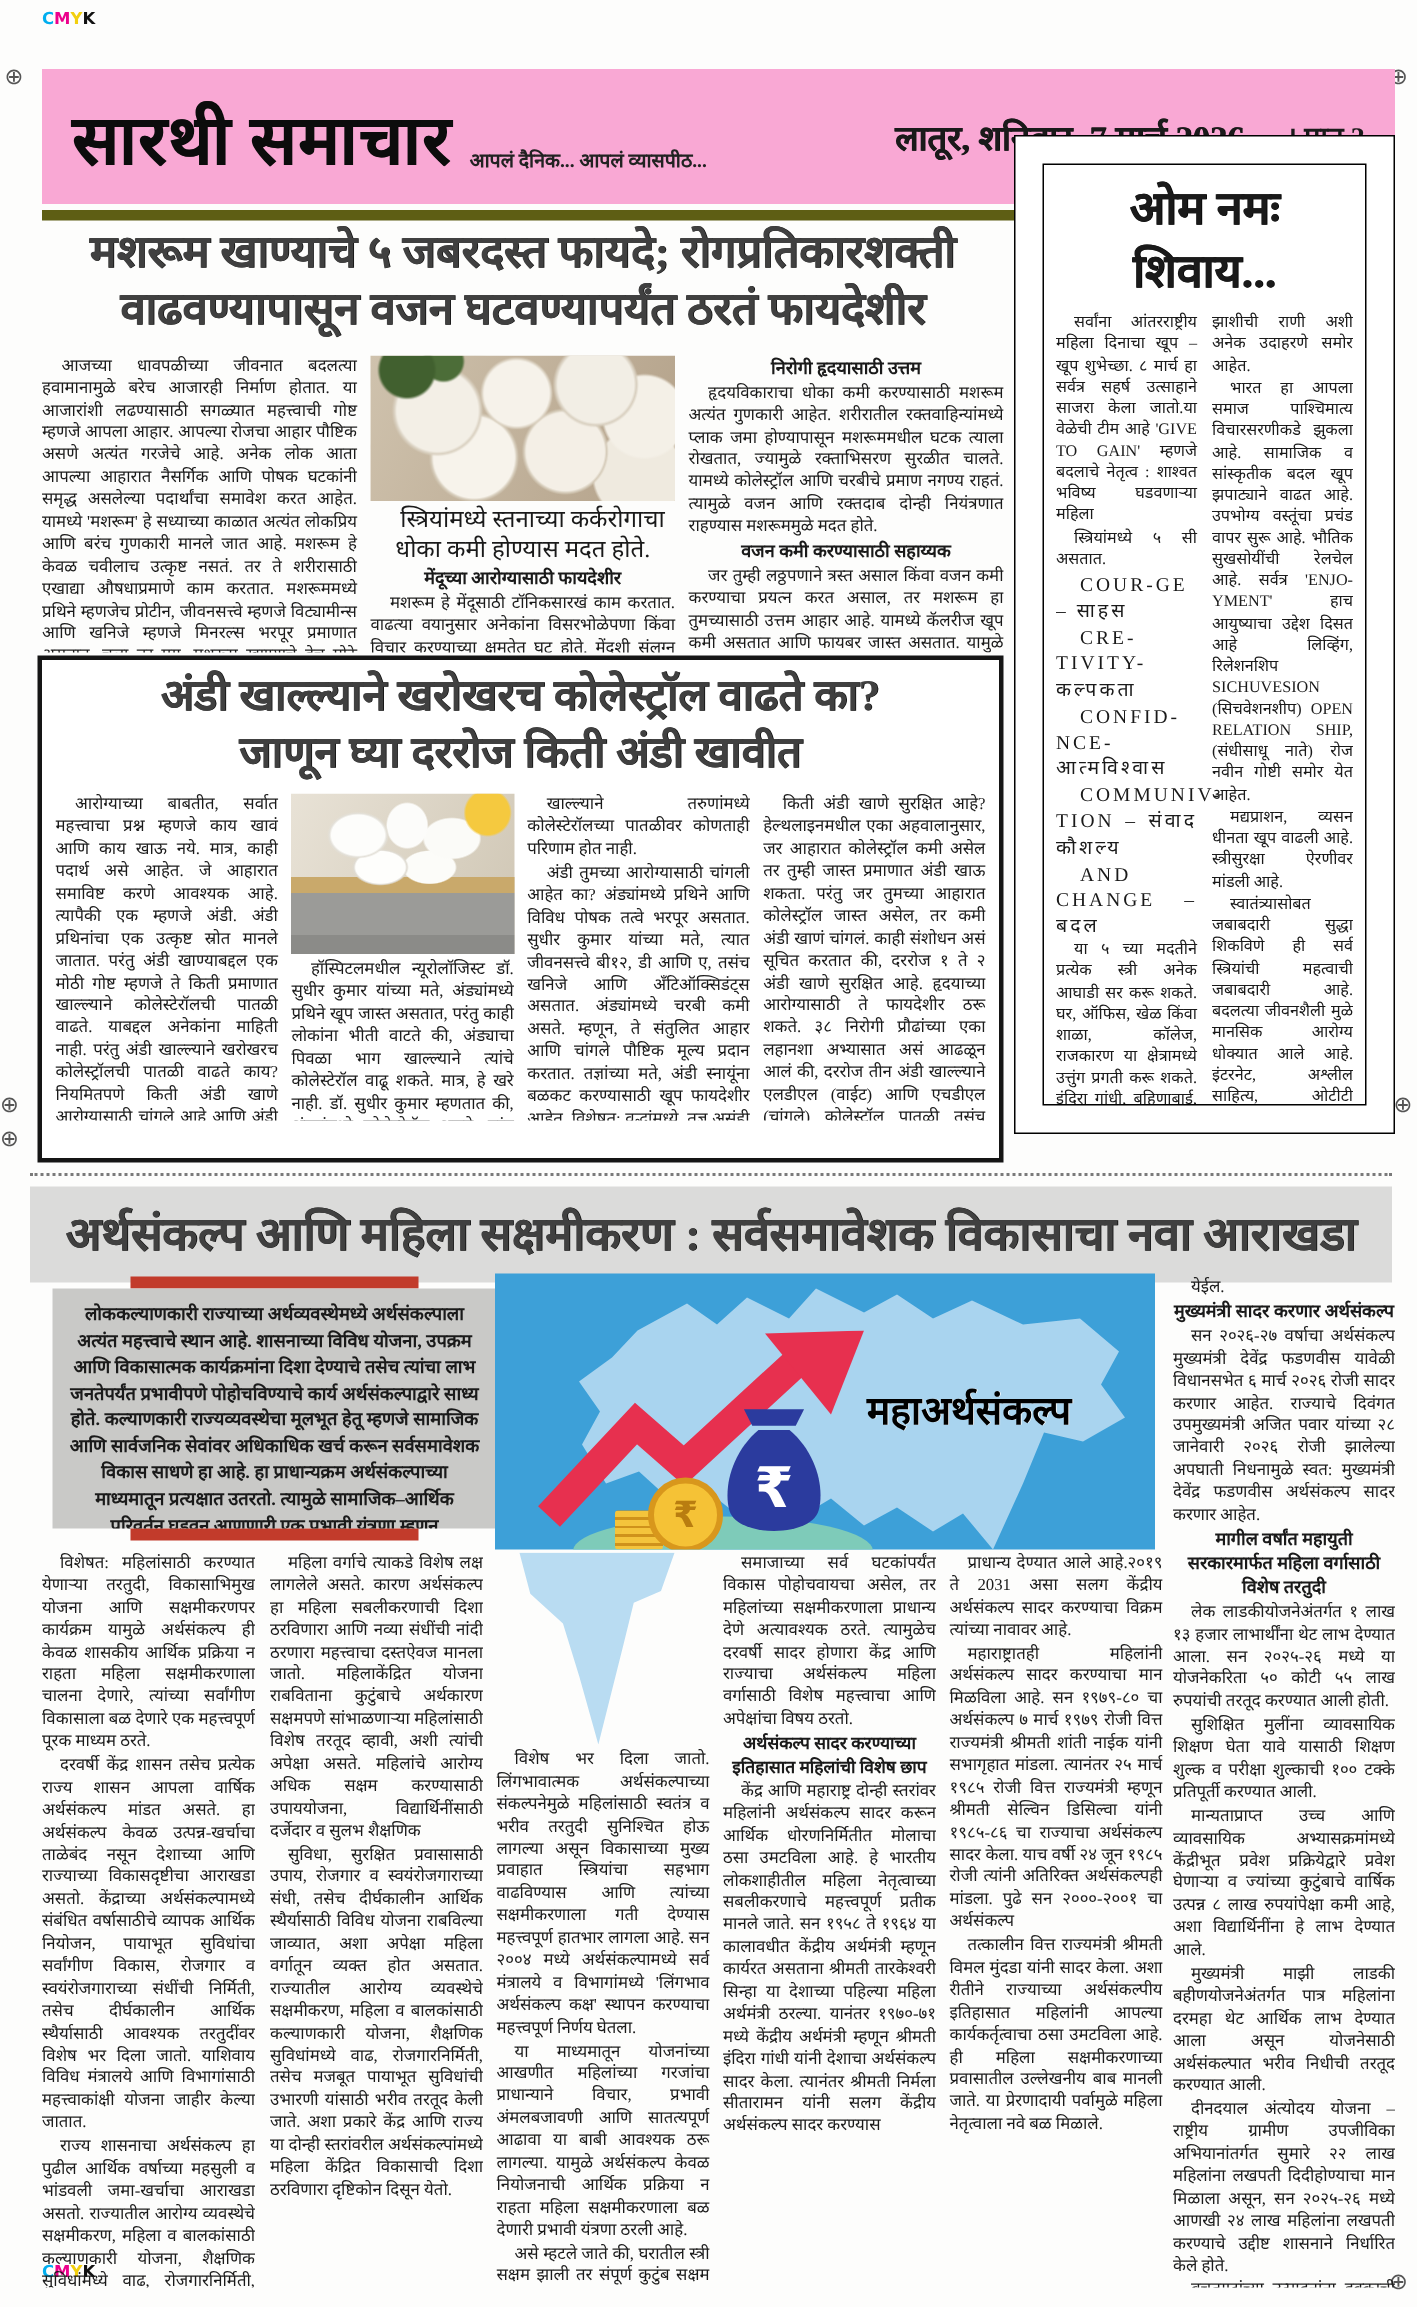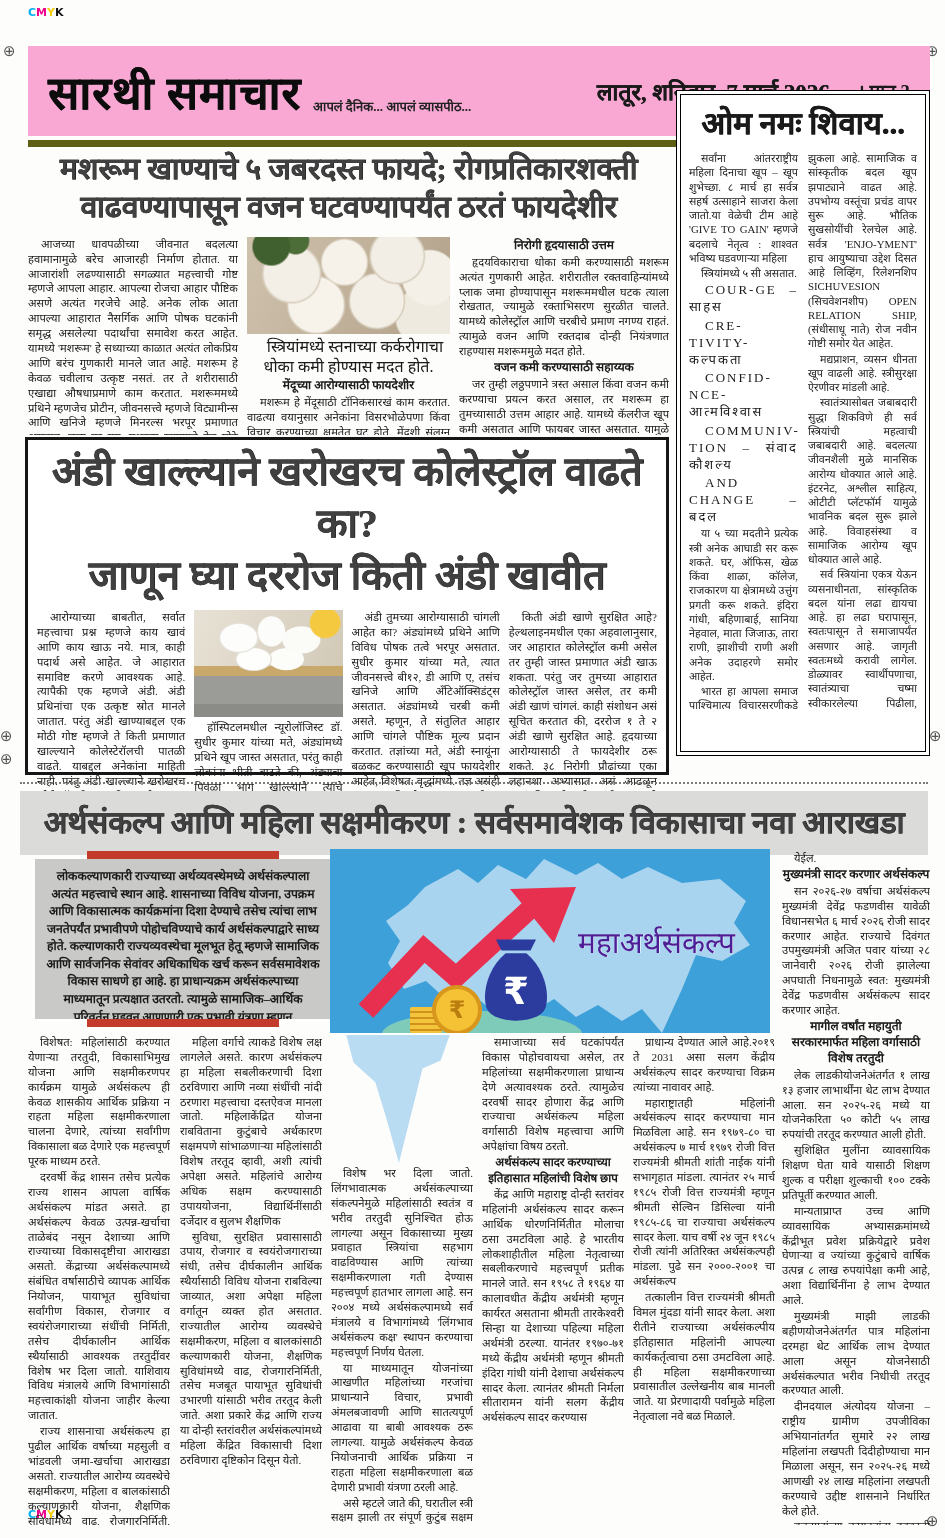--- a/index.html
+++ b/index.html
@@ -35,30 +35,30 @@
     radial-gradient(circle at 48% 26%,#f6f2ea 0 17%,#dcd3c3 18%,rgba(0,0,0,0) 19%),
     radial-gradient(circle at 74% 20%,#f2eee5 0 15%,#d8cfbf 16%,rgba(0,0,0,0) 17%),
     radial-gradient(circle at 90% 42%,#f4f0e7 0 14%,rgba(0,0,0,0) 15%),
     radial-gradient(circle at 34% 70%,#f7f3eb 0 18%,#d5cbb9 19%,rgba(0,0,0,0) 20%),
     radial-gradient(circle at 64% 66%,#f4efe6 0 18%,#d5cbb9 19%,rgba(0,0,0,0) 20%),
     radial-gradient(circle at 88% 82%,#efeadf 0 15%,rgba(0,0,0,0) 16%),
     linear-gradient(115deg,#cfc2ad,#b3a189)}
   .caption{font-size:16px;text-align:center;line-height:1.25;margin-bottom:1px}
 
   
-  .om{position:absolute;left:676px;top:90px;width:254px;height:666px;border:1px solid #000;padding:3px;background:#fff}
+  .om{position:absolute;left:676px;top:90px;width:254px;height:666px;border:1px solid #000;padding:18px;background:#fff}
   .om-inner{border:1px solid #000;height:100%;padding:4px 8px;overflow:hidden}
   .om-head{font-size:31px;font-weight:bold;text-align:center;margin:2px 0 8px;text-shadow:.5px 0 #000}
   .om-cols{column-count:2;column-gap:10px;font-size:10.8px;line-height:1.32;text-align:justify;height:572px;overflow:hidden}
   .om-cols p{text-indent:12px;margin-bottom:1px}
   .om-cols p.caps{font-family:"Liberation Serif",serif;font-size:13px;letter-spacing:2px;text-indent:16px}
 
   
   .egg{position:absolute;left:25px;top:437px;width:644px;height:338px;border:3px solid #151515;padding:6px 9px;background:#fff}
-  .egg .head-xl{font-size:40px;line-height:1.3}
+  .egg .head-xl{font-size:29px;line-height:1.3}
   .egg-body{display:flex;gap:9px;margin-top:8px;height:218px;overflow:hidden;text-align:justify}
   .ec{width:150px}
   .egg-img{height:107px;margin-bottom:3px;background:
     radial-gradient(circle at 88% 12%,#f5c93f 0 9%,rgba(0,0,0,0) 10%),
     radial-gradient(ellipse at 30% 26%,#fdfdfb 0 12%,#e3e0d8 13%,rgba(0,0,0,0) 14%),
     radial-gradient(ellipse at 52% 20%,#fcfcfa 0 12%,rgba(0,0,0,0) 13%),
     radial-gradient(ellipse at 72% 28%,#fbfbf8 0 12%,rgba(0,0,0,0) 13%),
     radial-gradient(ellipse at 40% 46%,#fefefc 0 13%,#dfdbd2 14%,rgba(0,0,0,0) 15%),
     radial-gradient(ellipse at 62% 46%,#fcfcf9 0 13%,rgba(0,0,0,0) 14%),
     linear-gradient(180deg,rgba(0,0,0,0) 0 52%,#c9a96b 52% 62%,#9b9b98 62% 88%,#8b8b88 88%),
@@ -73,21 +73,21 @@
   .intro-red{height:8px;width:65%;margin:0 auto;background:#c23b2b}
   .intro-body{background:#c9c9c7;height:160px;padding:9px 10px;font-size:12.2px;font-weight:bold;text-align:center;line-height:1.44;overflow:hidden}
 
   .gfx{position:absolute;left:330px;top:849px;width:440px;height:184px;background:#3da0d8;overflow:hidden}
   .gfx svg.map{position:absolute;left:0;top:0;width:100%;height:100%}
   .ground{position:absolute;left:52px;top:162px;width:200px;height:46px;background:#7ecbb9;border-radius:50%}
   .arrowsvg{position:absolute;left:28px;top:38px;width:232px;height:132px}
   .coinstack{position:absolute;left:80px;top:158px;width:32px;height:26px;background:repeating-linear-gradient(#f4c43c 0 4px,#cf921b 4px 6px);border-radius:2px}
   .coin{position:absolute;left:102px;top:136px;width:50px;height:50px;border-radius:50%;background:#f5c236;border:4px solid #d8971c;display:flex;align-items:center;justify-content:center;font-family:"DejaVu Sans",sans-serif;font-weight:bold;color:#b97d10;font-size:24px}
   .bagsvg{position:absolute;left:148px;top:84px;width:76px;height:100px}
-  .gfx-label{position:absolute;left:248px;top:72px;width:185px;font-size:30px;font-weight:normal;color:#4c1d95;text-shadow:.5px 0 #fff;white-space:nowrap}
+  .gfx-label{position:absolute;left:248px;top:72px;width:185px;font-size:26px;font-weight:bold;color:#000000;text-shadow:.5px 0 #fff;white-space:nowrap}
 
   .bcol{position:absolute;top:1035px;width:142px;height:490px;overflow:hidden;font-size:11.2px;line-height:1.33;text-align:justify}
   .bcol p{text-indent:12px;margin-bottom:1px}
   .bcol .subhead{font-size:11.6px}
   #bc1{left:28px}#bc2{left:180px}#bc3{left:331px}#bc4{left:482px}#bc5{left:633px}
   #bc6{position:absolute;left:782px;top:851px;width:148px;height:674px;overflow:hidden;font-size:11.2px;line-height:1.33;text-align:justify}
   #bc6 p{text-indent:12px;margin-bottom:1px}
   .maptail{height:128px;position:relative;margin-bottom:3px}
   .maptail svg{position:absolute;left:8px;top:0;width:118px;height:128px}
 </style>
@@ -173,20 +173,21 @@
     <div class="egg-body">
       <div class="ncol ec">
         <p>आरोग्याच्या बाबतीत, सर्वात महत्त्वाचा प्रश्न म्हणजे काय खावं आणि काय खाऊ नये. मात्र, काही पदार्थ असे आहेत. जे आहारात समाविष्ट करणे आवश्यक आहे. त्यापैकी एक म्हणजे अंडी. अंडी प्रथिनांचा एक उत्कृष्ट स्रोत मानले जातात. परंतु अंडी खाण्याबद्दल एक मोठी गोष्ट म्हणजे ते किती प्रमाणात खाल्ल्याने कोलेस्टेरॉलची पातळी वाढते. याबद्दल अनेकांना माहिती नाही. परंतु अंडी खाल्ल्याने खरोखरच कोलेस्ट्रॉलची पातळी वाढते काय? नियमितपणे किती अंडी खाणे आरोग्यासाठी चांगले आहे आणि अंडी खाणं चांगलं आहे की वाईट? ते पाहूया</p>
 
       </div>
       <div class="ncol ec">
         <div class="egg-img"></div>
         <p>हॉस्पिटलमधील न्यूरोलॉजिस्ट डॉ. सुधीर कुमार यांच्या मते, अंड्यांमध्ये प्रथिने खूप जास्त असतात, परंतु काही लोकांना भीती वाटते की, अंड्याचा पिवळा भाग खाल्ल्याने त्यांचे कोलेस्टेरॉल वाढू शकते. मात्र, हे खरे नाही. डॉ. सुधीर कुमार म्हणतात की, अंड्यांमध्ये कोलेस्टेरॉल असते, परंतु आहारातील कोलेस्ट्रॉल रक्तातील कोलेस्टेरॉल वाढवत नाही. तुम्ही कोणत्याही भीतीशिवाय कमी प्रमाणात अंडी खाऊ शकता. अंडी खाल्ल्याने प्रथिने आणि आवश्यक पोषक तत्वे मिळतात. दररोज एक ते दोन अंडी</p>
       </div>
       <div class="ncol ec">
+        <p>खाल्ल्याने तरुणांमध्ये कोलेस्टेरॉलच्या पातळीवर कोणताही परिणाम होत नाही.</p>
         <p>अंडी तुमच्या आरोग्यासाठी चांगली आहेत का? अंड्यांमध्ये प्रथिने आणि विविध पोषक तत्वे भरपूर असतात. सुधीर कुमार यांच्या मते, त्यात जीवनसत्त्वे बी१२, डी आणि ए, तसंच खनिजे आणि अँटिऑक्सिडंट्स असतात. अंड्यांमध्ये चरबी कमी असते. म्हणून, ते संतुलित आहार आणि चांगले पौष्टिक मूल्य प्रदान करतात. तज्ञांच्या मते, अंडी स्नायूंना बळकट करण्यासाठी खूप फायदेशीर आहेत, विशेषत: वृद्धांमध्ये. तज्ञ असंही म्हणतात की, हे एखाद्या व्यक्तीच्या आरोग्य स्थिती आणि आहारावर अवलंबून असते. अनेक अभ्यासात असं आढळून आलं आहे की, अनेक लोकांना अंडी कमी प्रमाणात खाल्ल्याने अनेक पोषक तत्वे मिळतात. मात्र, मधुमेह आणि हृदयरोग असलेल्या लोकांना अंडी खाण्यापूर्वी त्यांच्या डॉक्टरांचा सल्ला घेण्याचा सल्ला दिला जातो.</p>
       </div>
       <div class="ncol ec">
         <p>किती अंडी खाणे सुरक्षित आहे? हेल्थलाइनमधील एका अहवालानुसार, जर आहारात कोलेस्ट्रॉल कमी असेल तर तुम्ही जास्त प्रमाणात अंडी खाऊ शकता. परंतु जर तुमच्या आहारात कोलेस्ट्रॉल जास्त असेल, तर कमी अंडी खाणं चांगलं. काही संशोधन असं सूचित करतात की, दररोज १ ते २ अंडी खाणे सुरक्षित आहे. हृदयाच्या आरोग्यासाठी ते फायदेशीर ठरू शकते. ३८ निरोगी प्रौढांच्या एका लहानशा अभ्यासात असं आढळून आलं की, दररोज तीन अंडी खाल्ल्याने एलडीएल (वाईट) आणि एचडीएल (चांगले) कोलेस्ट्रॉल पातळी तसंच एलडीएल-ते-एचडीएल गुणोत्तर सुधारते.</p>
 
       </div>
     </div>
   </section>
 
   <div class="dashsep"></div>

